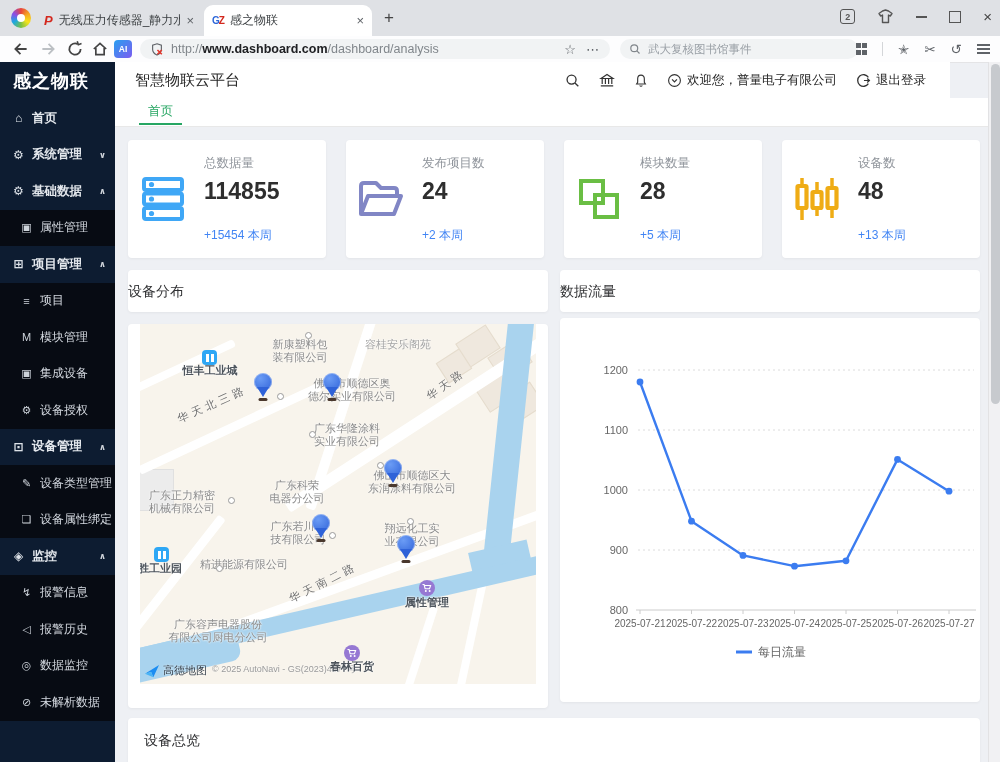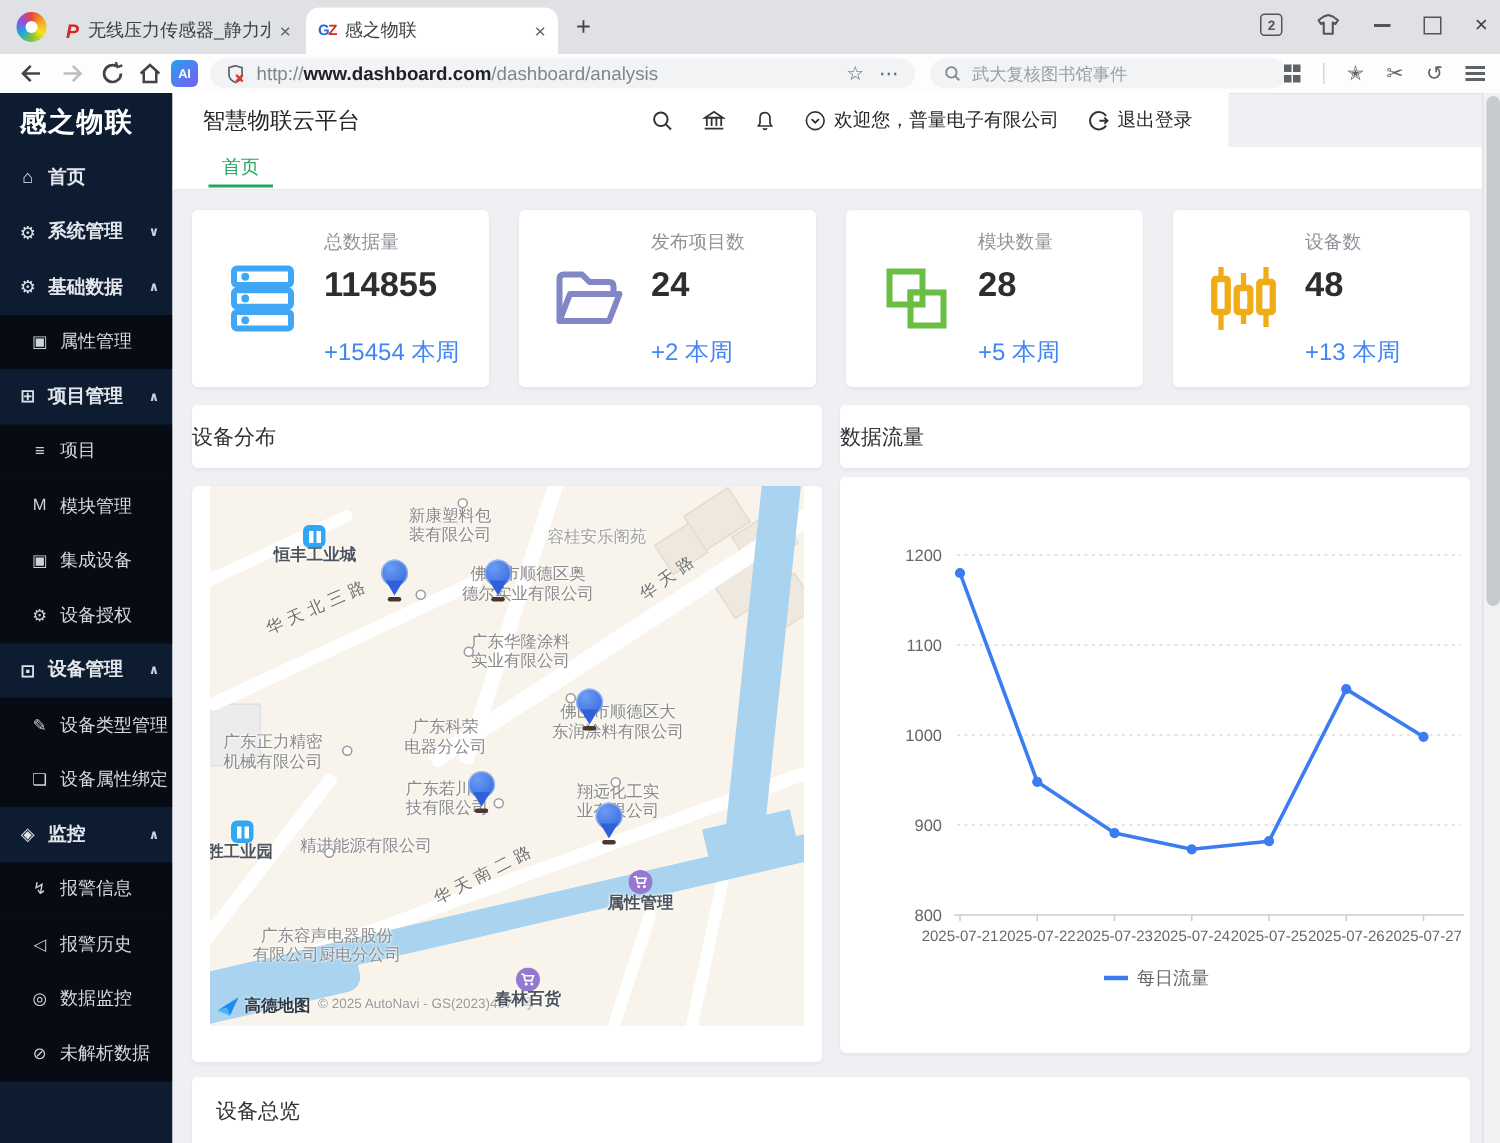--- a/index.html
+++ b/index.html
@@ -48,40 +48,40 @@
   .sidebar{position:absolute;left:0;top:62px;width:115px;height:700px;background:#0d1c31;overflow:hidden;}
   .side-logo{height:38px;line-height:38px;padding-left:13px;color:#fff;font-size:18px;font-weight:bold;letter-spacing:1px;}
   .mi{height:36.5px;display:flex;align-items:center;box-sizing:border-box;}
   .mi.l1{padding-left:11px;color:#e3e7ec;font-size:12.5px;font-weight:bold;}
   .mi.l2{padding-left:19px;color:#d4d9e0;font-size:12px;background:#070b13;}
   .mi-ic{width:15px;margin-right:6px;font-size:12px;text-align:center;flex:none;color:#dde2e8;}
   .mi.l2 .mi-ic{font-size:11px;color:#cdd3da;}
   .mi-lb{white-space:nowrap;}
   .mi-ch{margin-left:auto;margin-right:9px;font-size:8.5px;color:#cfd4db;}
   
-  .app-header{position:absolute;left:115px;top:62px;width:704px;height:36px;background:#fff;display:flex;align-items:center;}
+  .app-header{position:absolute;left:115px;top:62px;width:835px;height:36px;background:#fff;display:flex;align-items:center;}
   .app-title{font-size:15px;color:#262626;margin-left:20px;}
   .hdr-right{margin-left:auto;display:flex;align-items:center;gap:19px;margin-right:24px;}
   .hdr-ic{display:flex;align-items:center;}
   .hdr-txt{font-size:12.5px;color:#262626;margin-left:5px;}
   .hdr-group{display:flex;align-items:center;}
   .pagetabs{position:absolute;left:115px;top:98px;width:873px;height:28px;background:#fff;border-bottom:1px solid #e8e8e8;}
   .pagetab{position:absolute;left:24px;top:0;height:27px;line-height:27px;padding:0 9px;font-size:12.5px;color:#27a663;}
   .pagetab::after{content:'';position:absolute;left:0;right:0;bottom:0;height:2px;background:#27a663;}
   
   .content{position:absolute;left:115px;top:127px;width:873px;height:635px;background:#eef0f4;
            padding:13px 8px 0 13px;box-sizing:border-box;overflow:hidden;}
   .card{background:#fff;border-radius:4px;box-shadow:0 1px 3px rgba(0,0,0,.05);}
   .stats-row{display:flex;gap:20px;}
-  .stat-card{width:198px;height:118px;display:flex;align-items:center;padding-left:22px;box-sizing:border-box;}
+  .stat-card{width:198px;height:118px;display:flex;align-items:center;padding-left:10px;box-sizing:border-box;}
   .stat-icon{width:50px;height:50px;flex:none;}
   .stat-txt{margin-left:16px;}
   .stat-label{font-size:12.5px;color:#8f949b;margin-bottom:6px;}
   .stat-value{font-size:23px;font-weight:bold;color:#2e2e2e;margin-bottom:22px;}
-  .stat-delta{font-size:16px;color:#4285f4;}
+  .stat-delta{font-size:12px;color:#4285f4;}
   .panels-row{display:flex;gap:12px;margin-top:12px;}
   .panel-col{width:420px;flex:none;}
   .panel-hdr{height:42px;line-height:42px;font-size:14px;color:#303133;box-sizing:border-box;}
   .panel-body{margin-top:6px;height:384px;box-sizing:border-box;}
   .overview-hdr{margin-top:10px;height:50px;padding-top:14px;padding-left:16px;font-size:14px;color:#303133;box-sizing:border-box;}
   
   .map{position:relative;width:396px;height:360px;margin:12px;background:#f8f4ec;overflow:hidden;}
   .road{position:absolute;background:#fff;border-radius:3px;}
   .blk{position:absolute;background:#efe8de;border:1px solid #e5dccd;}
   .water{position:absolute;background:#a9d3ee;}
@@ -95,21 +95,21 @@
   .map-marker{position:absolute;width:18px;height:18px;border-radius:50%;
     background:radial-gradient(circle at 35% 30%,#6b9cf5,#2f62d8);box-shadow:inset 0 0 0 1px rgba(255,255,255,.35);}
   .map-marker::after{content:'';position:absolute;left:50%;top:14px;transform:translateX(-50%);
     border:6px solid transparent;border-top:10px solid #2f62d8;}
   .map-marker::before{content:'';position:absolute;left:50%;top:25px;transform:translateX(-50%);
     width:9px;height:3px;background:#4a382d;border-radius:2px;}
   .map-bld{position:absolute;width:15px;height:15px;border-radius:4px;background:#2ea7f5;}
   .map-bld::after{content:'';position:absolute;left:4px;top:4px;width:3px;height:8px;background:#fff;box-shadow:5px 0 0 #fff;}
   .map-shop{position:absolute;width:16px;height:16px;}
   .amap-logo{position:absolute;left:4px;bottom:6px;display:flex;align-items:center;gap:3px;}
-  .amap-txt{font-size:11px;font-weight:bold;color:#2f3a45;text-shadow:0 0 2px #fff;}
+  .amap-txt{font-size:11px;font-weight:normal;color:#2f3a45;text-shadow:0 0 2px #fff;}
   .amap-attr{position:absolute;left:72px;bottom:8px;font-size:9px;color:#9a9a9a;text-shadow:0 0 2px #fff;}
   
   .scrollbar{position:absolute;right:0;top:62px;width:12px;height:700px;background:#f1f1f3;border-left:1px solid #e2e2e4;box-sizing:border-box;}
   .scroll-thumb{position:absolute;left:1.5px;top:2px;width:9px;height:340px;background:#c7cace;border-radius:5px;}
   svg{display:block;}
 </style>
 </head>
 <body>
 
 <div class="tabstrip">
@@ -422,21 +422,21 @@
                 <path d="M1 11 L8 9 L10.5 15 Z" fill="#49b4f5"></path>
             </svg>
             <span class="amap-txt">高德地图</span>
           </div>
           <div class="amap-attr">© 2025 AutoNavi - GS(2023)4677号</div>
         <div class="map-street" style="left: 38px; top: 88px; transform: rotate(-24deg);">华天北三路</div>
             <div class="map-street" style="left: 288px; top: 66px; transform: rotate(-36deg);">华天路</div>
             <div class="map-street" style="left: 150px; top: 268px; transform: rotate(-27deg);">华天南二路</div>
             <div class="map-label" style="left: 160px; top: 14px;">新康塑料包
 装有限公司</div>
-            <div class="map-label muted" style="left: 258px; top: 28px;">容桂安乐阁苑</div>
+            <div class="map-label muted" style="left: 258px; top: 14px;">容桂安乐阁苑</div>
             <div class="map-label dark" style="left: 70px; top: 40px;">恒丰工业城</div>
             <div class="map-label" style="left: 212px; top: 53px;">佛山市顺德区奥
 德尔实业有限公司</div>
             <div class="map-label" style="left: 207px; top: 98px;">广东华隆涂料
 实业有限公司</div>
             <div class="map-label" style="left: 272px; top: 145px;">佛山市顺德区大
 东润涂料有限公司</div>
             <div class="map-label" style="left: 157px; top: 155px;">广东科荣
 电器分公司</div>
             <div class="map-label" style="left: 42px; top: 165px;">广东正力精密

